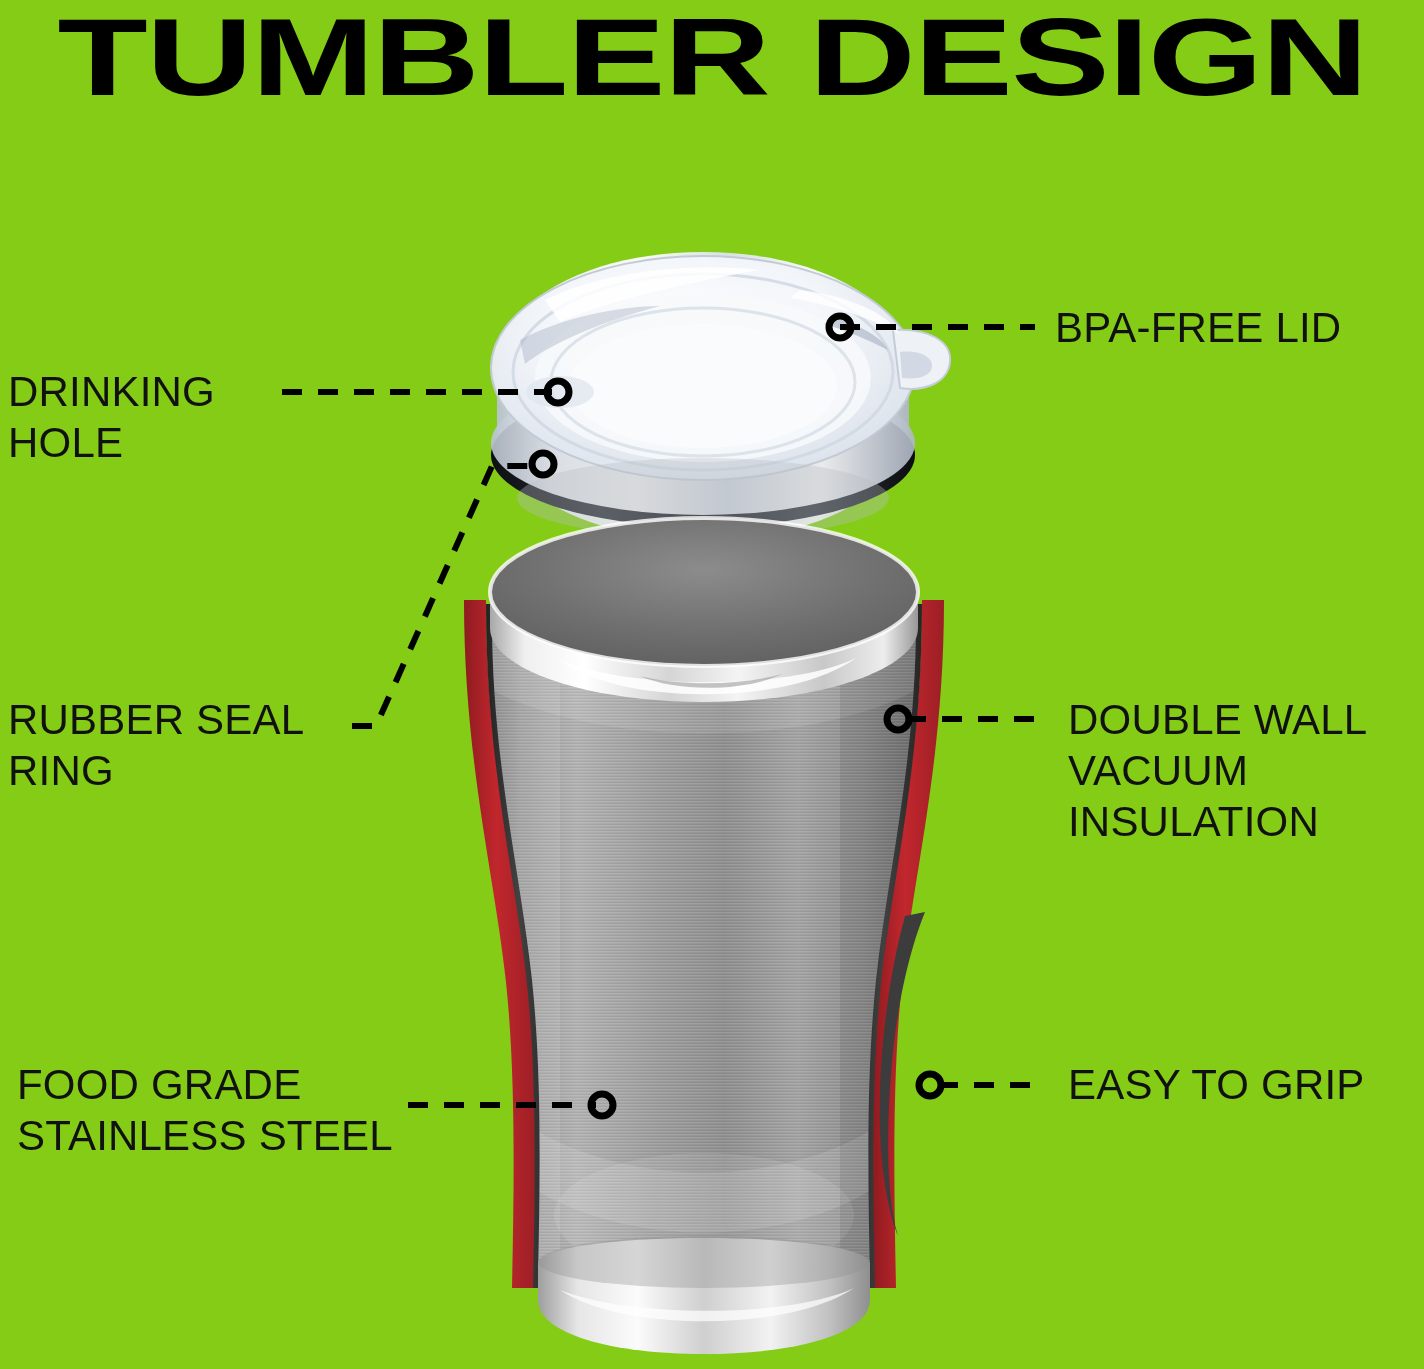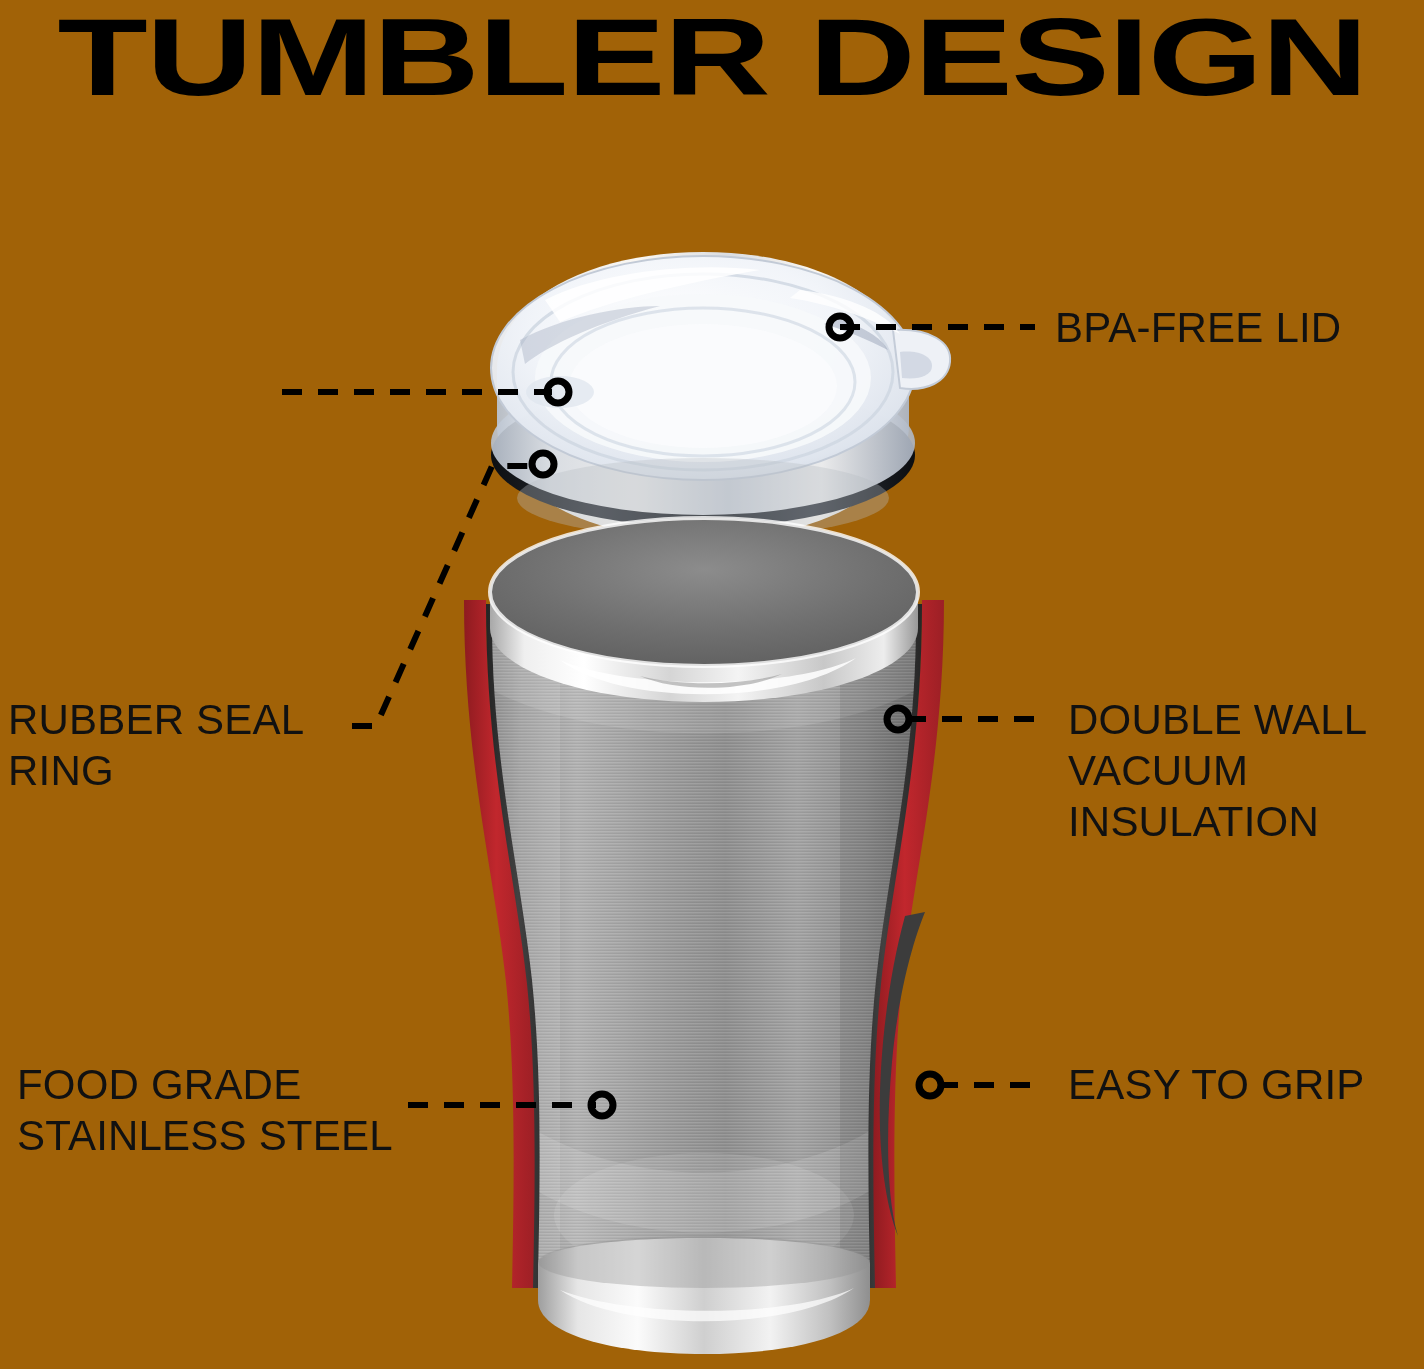--- a/index.html
+++ b/index.html
@@ -4,21 +4,21 @@
 <style>
   html, body {
     margin: 0;
     padding: 0;
     background: #ffffff;
   }
   #page {
     position: relative;
     width: 1424px;
     height: 1369px;
-    background: #a16207;
+    background: #84cc16;
     overflow: hidden;
     font-family: "Liberation Sans", sans-serif;
   }
 
   
   #title {
     position: absolute;
     left: 0;
     top: 2px;
     width: 1424px;
@@ -289,20 +289,22 @@
     <g id="markers">
         <circle cx="840" cy="327" r="11" fill="none" stroke="#000000" stroke-width="7"></circle>
         <circle cx="558" cy="392" r="11" fill="none" stroke="#000000" stroke-width="7"></circle>
         <circle cx="543" cy="464" r="11" fill="none" stroke="#000000" stroke-width="7"></circle>
         <circle cx="898" cy="719" r="11" fill="none" stroke="#000000" stroke-width="7"></circle>
         <circle cx="602" cy="1105" r="11" fill="none" stroke="#000000" stroke-width="7"></circle>
         <circle cx="930" cy="1085" r="11" fill="none" stroke="#000000" stroke-width="7"></circle>
       </g>
   </svg>
 
+  <div class="label left" style="left:8px;  top:366px;  width:430px;">DRINKING
+HOLE</div>
 
   <div class="label left" style="left:8px;  top:694px;  width:430px;">RUBBER SEAL
 RING</div>
 
   <div class="label right" style="left:1055px; top:302px; width:370px;">BPA-FREE LID</div>
 
   <div class="label right" style="left:1068px; top:694px; width:360px;">DOUBLE WALL
 VACUUM
 INSULATION</div>
 

